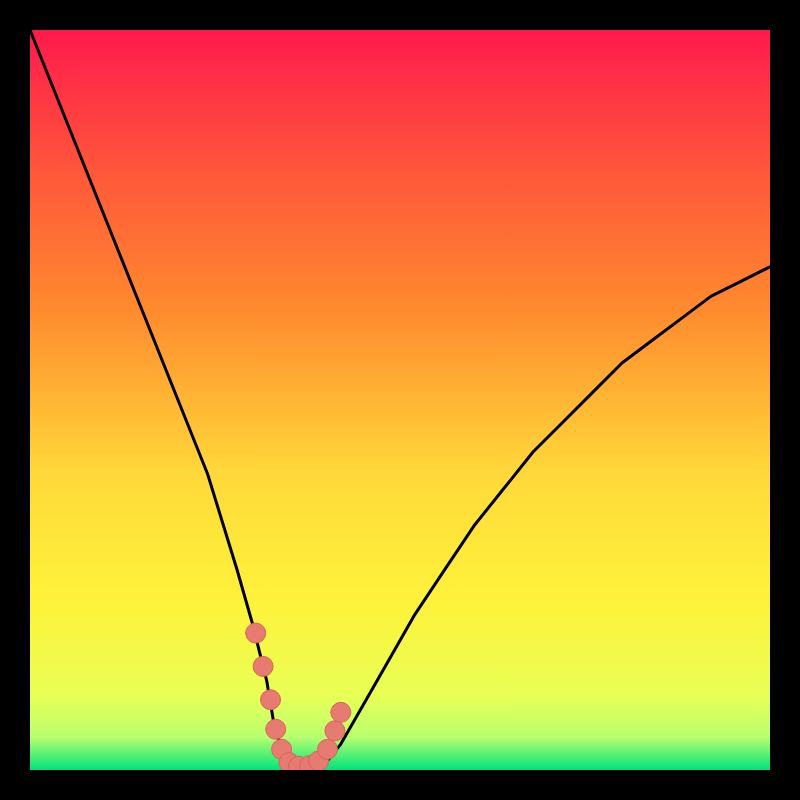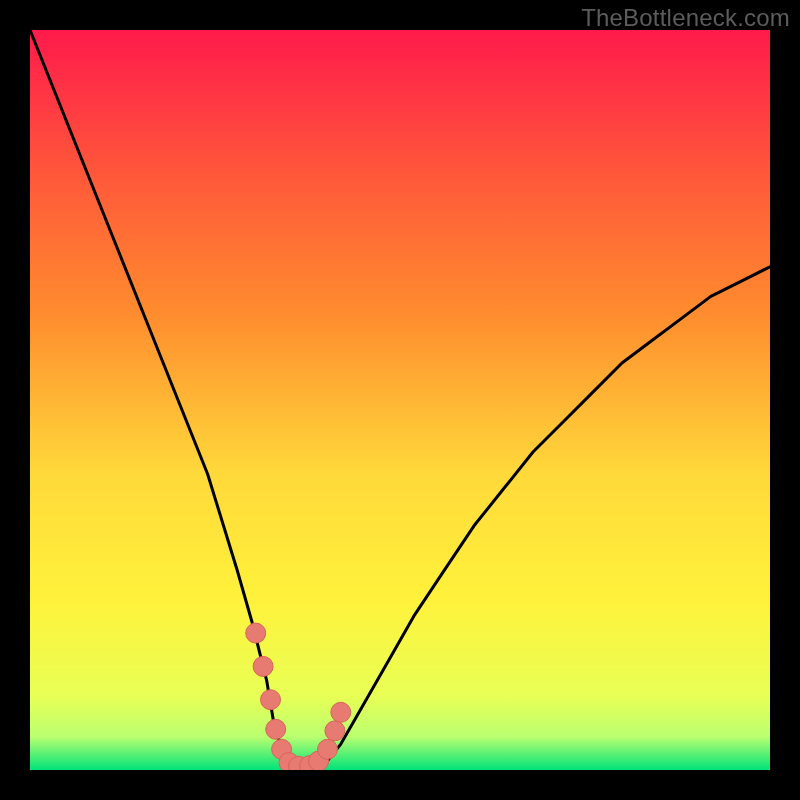--- a/index.html
+++ b/index.html
@@ -70,14 +70,13 @@
         <circle cx="259.0" cy="732.6" r="10" fill="#e77a71" stroke="#d9635a" stroke-width="1"></circle>
         <circle cx="268.6" cy="736.3" r="10" fill="#e77a71" stroke="#d9635a" stroke-width="1"></circle>
         <circle cx="279.7" cy="735.6" r="10" fill="#e77a71" stroke="#d9635a" stroke-width="1"></circle>
         <circle cx="288.6" cy="731.1" r="10" fill="#e77a71" stroke="#d9635a" stroke-width="1"></circle>
         <circle cx="297.5" cy="719.3" r="10" fill="#e77a71" stroke="#d9635a" stroke-width="1"></circle>
         <circle cx="304.9" cy="700.8" r="10" fill="#e77a71" stroke="#d9635a" stroke-width="1"></circle>
         <circle cx="310.8" cy="682.3" r="10" fill="#e77a71" stroke="#d9635a" stroke-width="1"></circle>
       </svg>
 
   </div>
-  <div class="watermark">TheBottleneck.com</div>
 </div>
 
 </body></html>

